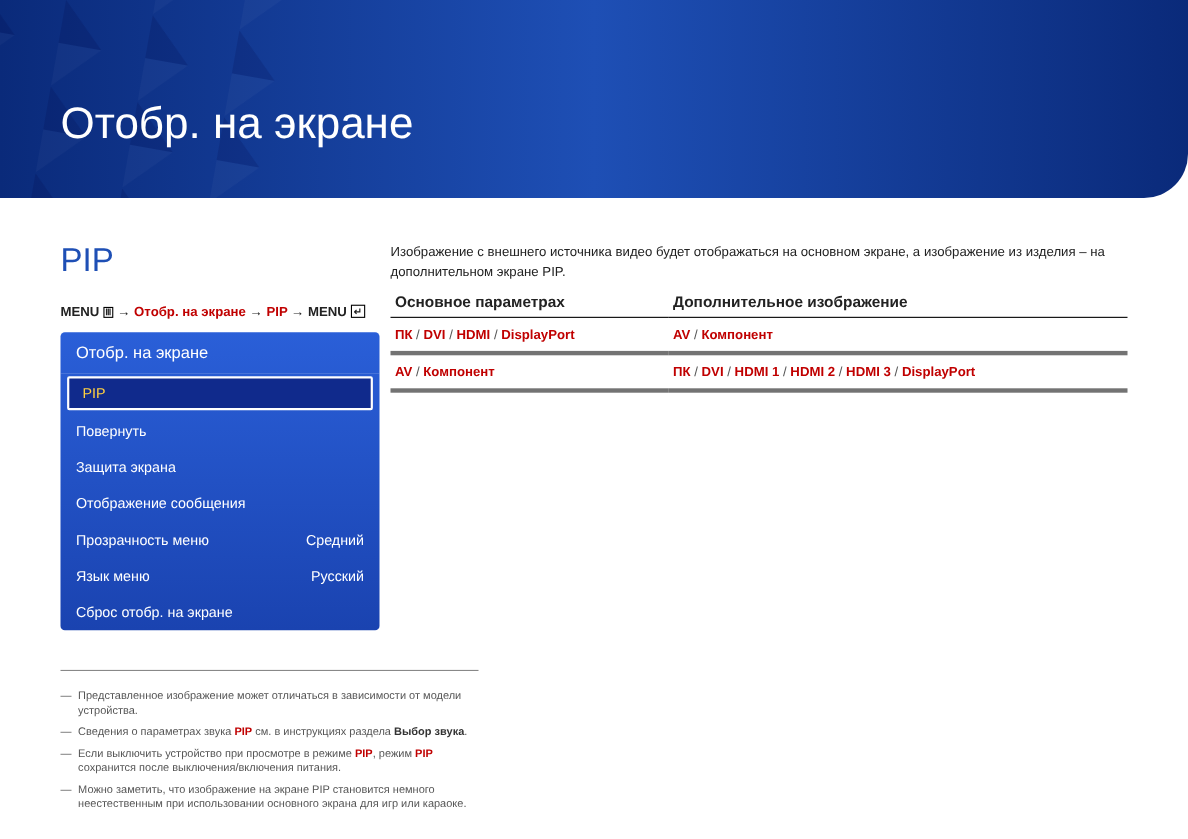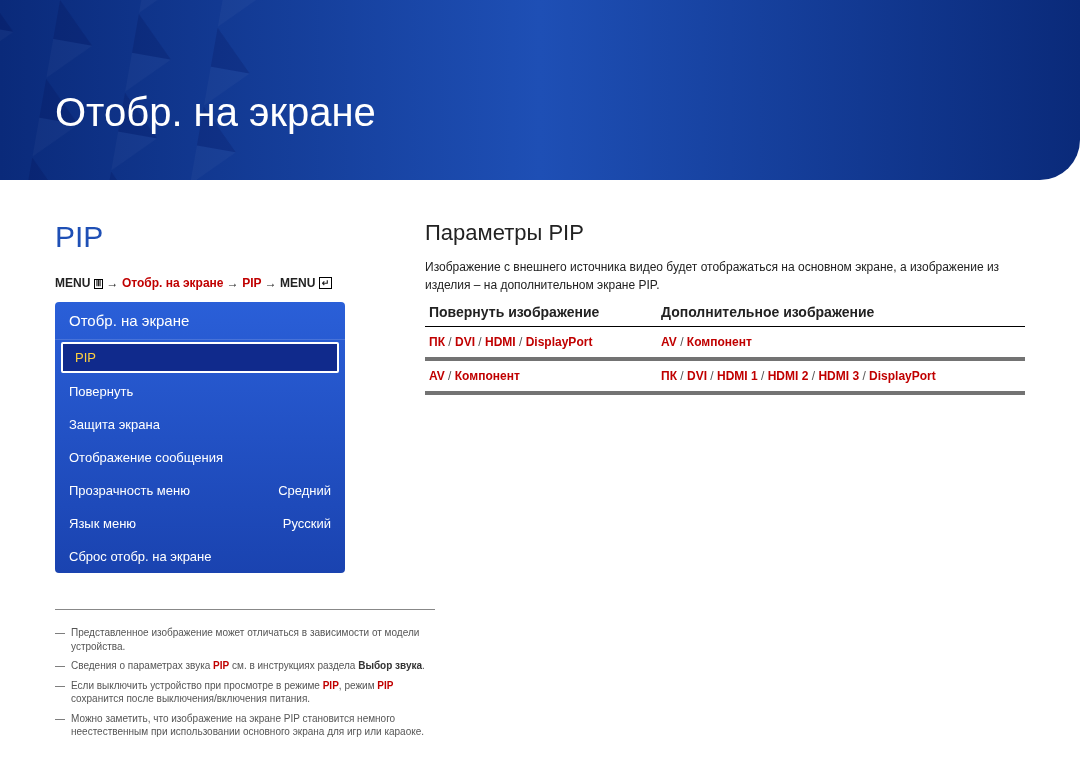--- a/index.html
+++ b/index.html
@@ -35,21 +35,20 @@
     position: absolute;
     left: 55px;
     top: 90px;
     color: #fff;
     font-size: 40px;
     font-weight: 400;
   }
   .content {
     display: flex;
     padding: 40px 55px 0 55px;
-    gap: 70px;
     justify-content: space-between;
   }
   .left { width: 300px; flex-shrink: 0; }
   .right { flex: 1; }
   .pip-title {
     color: #1e4fb5;
     font-size: 30px;
     font-weight: 400;
     margin-bottom: 22px;
   }
@@ -221,26 +220,25 @@
         </span>
       </div>
       <div class="note-line">
         <span class="dash">―</span>
         <span>Можно заметить, что изображение на экране PIP становится немного неестественным при использовании основного экрана для игр или караоке.</span>
       </div>
     </div>
   </div>
 
   <div class="right">
-    <h2>Параметры PIP</h2>
     <p class="desc">Изображение с внешнего источника видео будет отображаться на основном экране, а изображение из изделия – на дополнительном экране PIP.</p>
     <table class="pip-table">
       <thead>
         <tr>
-          <th>Повернуть изображение</th>
+          <th>Основное параметрах</th>
           <th>Дополнительное изображение</th>
         </tr>
       </thead>
       <tbody id="pip-rows">
           <tr>
             <td><span>ПК</span><span class="sep"> / </span><span>DVI</span><span class="sep"> / </span><span>HDMI</span><span class="sep"> / </span><span>DisplayPort</span></td>
             <td><span>AV</span><span class="sep"> / </span><span>Компонент</span></td>
           </tr>
           <tr>
             <td><span>AV</span><span class="sep"> / </span><span>Компонент</span></td>

